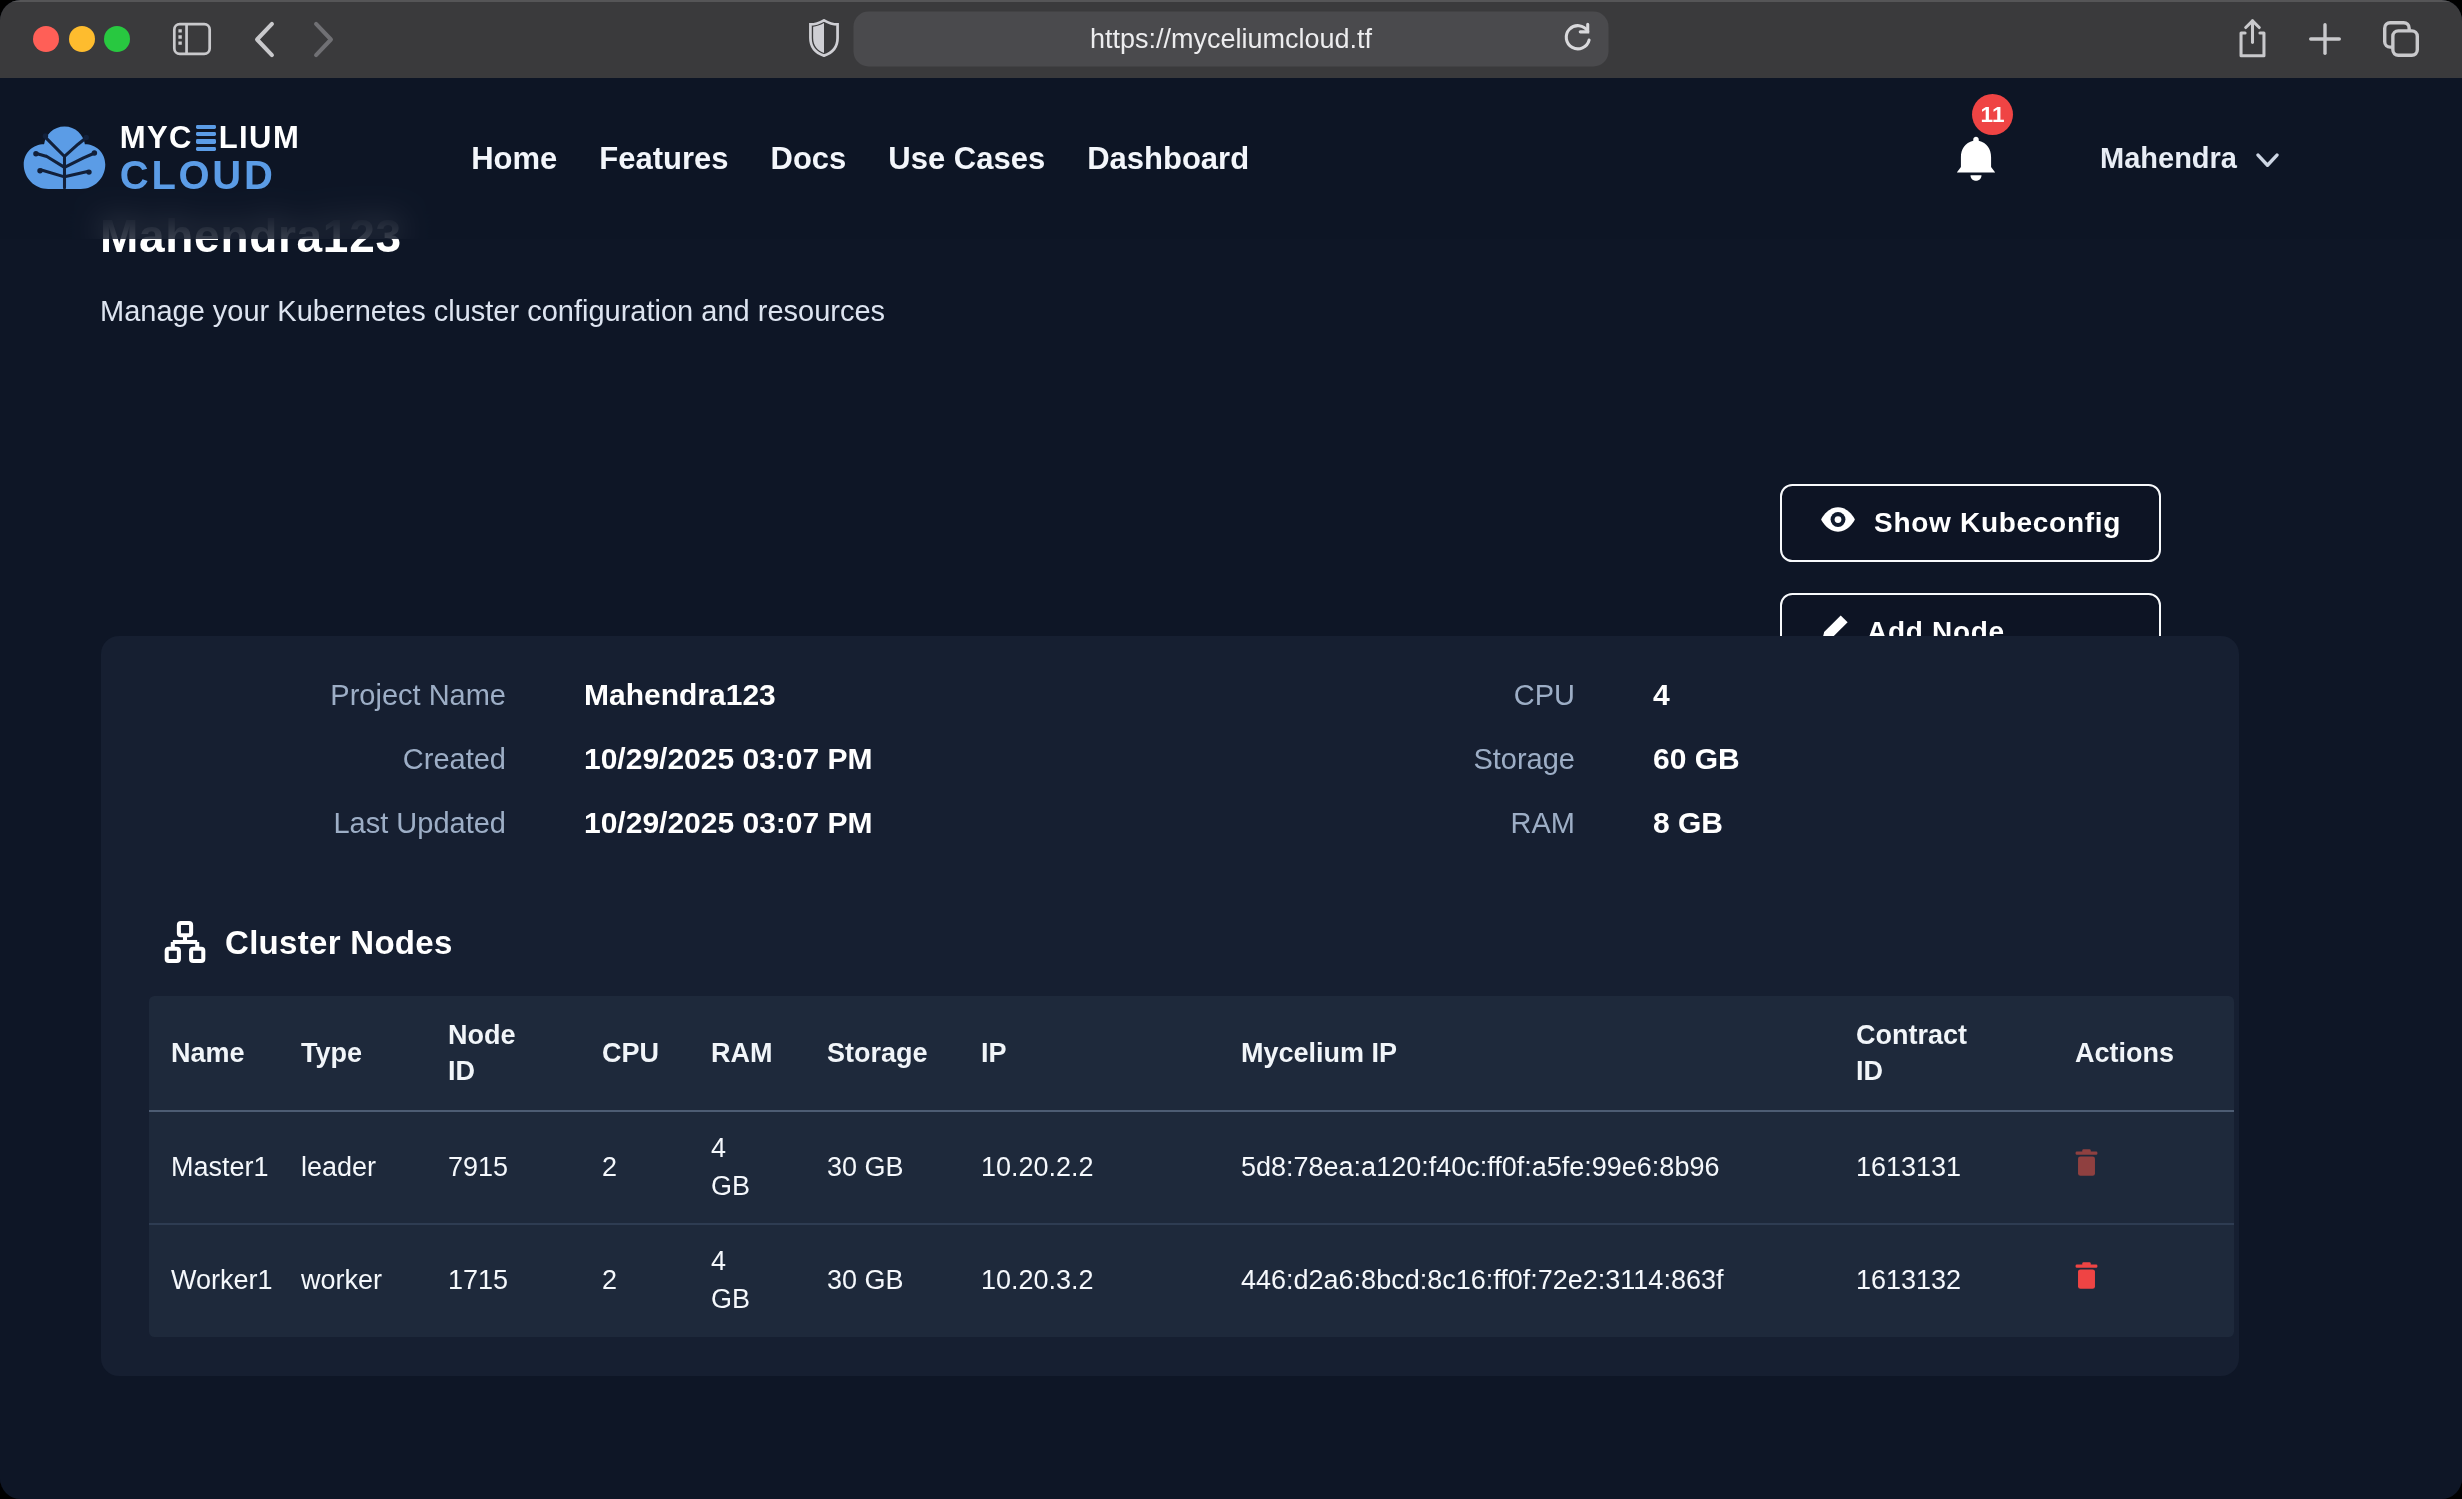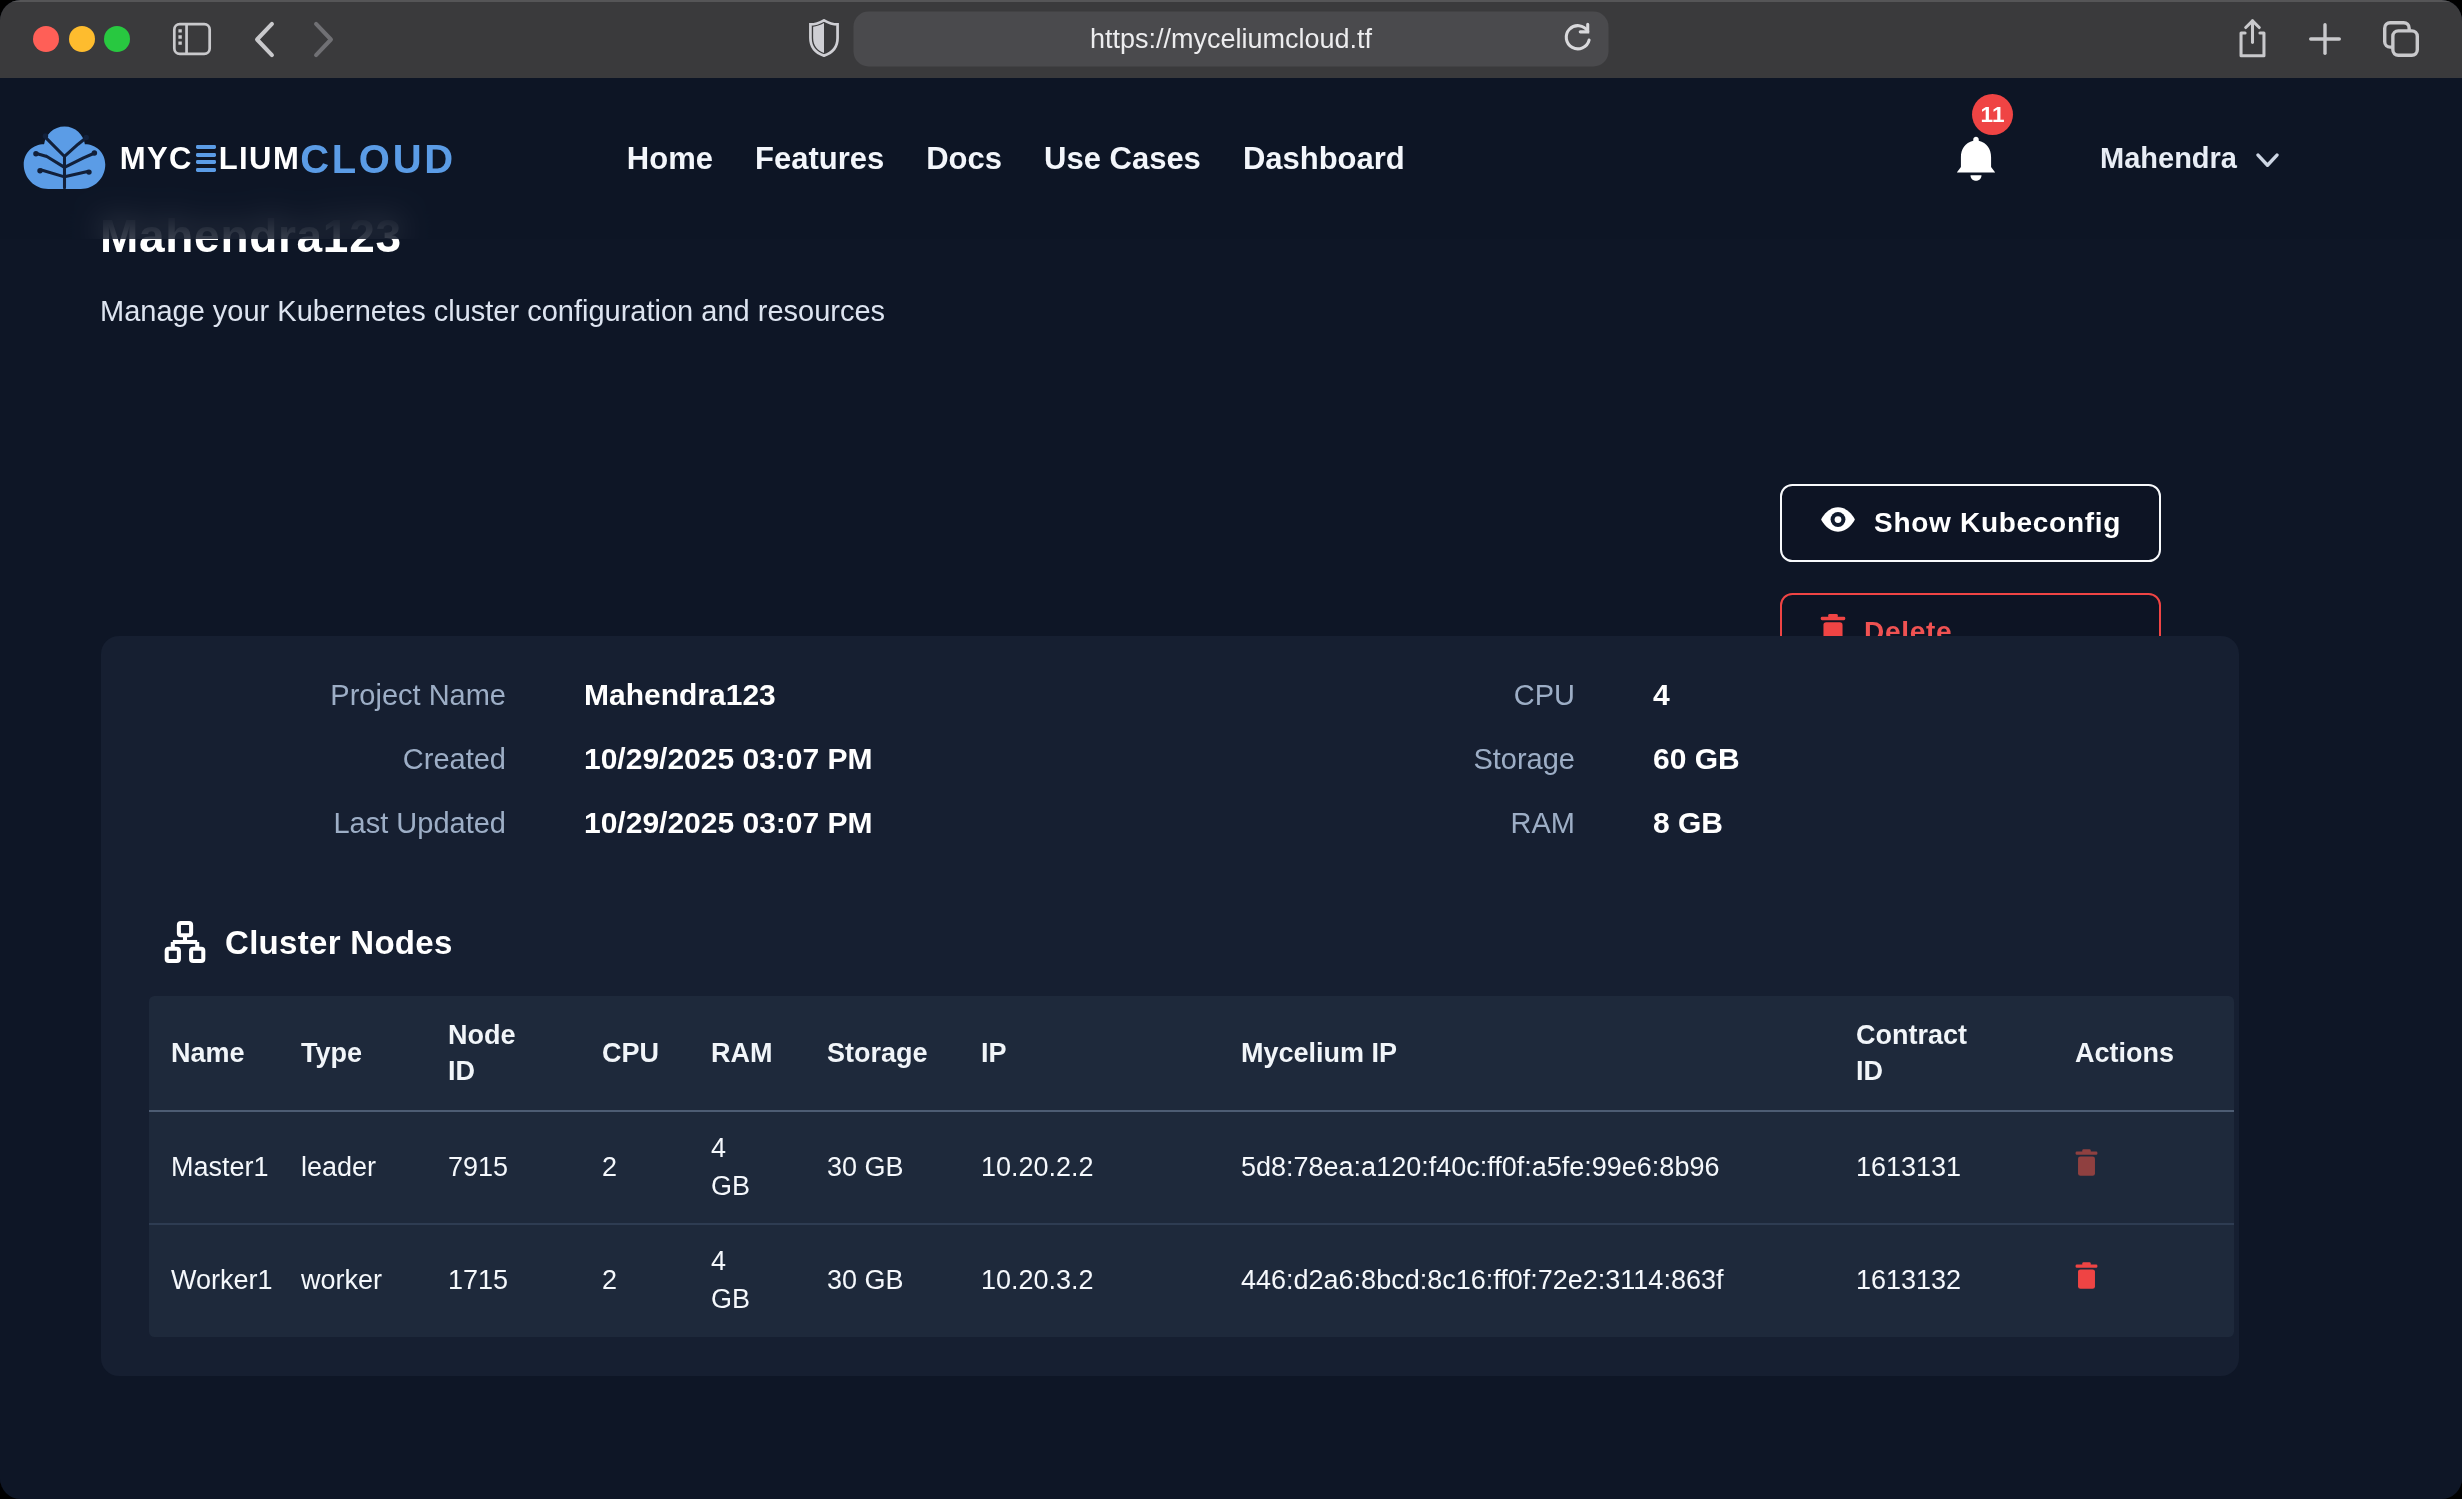--- a/index.html
+++ b/index.html
@@ -24,21 +24,21 @@
   .urlbar .refresh { position:absolute; right:16.4px; top:50%; transform:translateY(-50%); color:#d9d9dc; background:none; border:none; }
   .right-icos { position:absolute; right:42px; top:50%; transform:translateY(-50%); display:flex; gap:40px; }
 
   
   .viewport { position:relative; height:1407px; background:#0e1626; overflow:hidden; }
 
   .appbar { position:absolute; z-index:5; top:0; left:0; right:0; height:161px; display:flex; align-items:center; padding:0 183px 0 20.5px; background:rgba(14,22,38,.74); -webkit-backdrop-filter:blur(15px); backdrop-filter:blur(15px); }
 
   .logo { display:flex; align-items:center; gap:12.3px; }
   .logo-mark { width:87px; height:67px; }
-  .logo-text { display:flex; line-height:1; }
+  .logo-text { display:flex; flex-direction:column; line-height:1; }
   .logo-l1 { color:#fff; font-size:31px; font-weight:800; letter-spacing:1.4px; display:flex; align-items:center; }
   .logo-bars { display:inline-flex; flex-direction:column; gap:3.4px; margin:0 2.7px; }
   .logo-bars i { width:20.5px; height:4.1px; background:#5b9ce6; border-radius:1.4px; }
   .logo-l2 { color:#5b9ce6; font-size:40px; font-weight:800; letter-spacing:2.7px; margin-top:1.4px; }
 
   .nav { display:flex; gap:42px; margin-left:171px; }
   .nav a { color:#f3f6fb; font-size:31px; font-weight:600; text-decoration:none; }
 
   .bell-wrap { margin-left:auto; position:relative; width:45px; height:49px; }
   .bell-wrap svg { color:#fff; }
@@ -162,20 +162,28 @@
       <div class="actions">
         <button class="btn">
           <span>
             <svg width="36" height="27" viewBox="0 0 52 40">
                 <path d="M26 2 C12 2 4 14 1 20 C4 26 12 38 26 38 C40 38 48 26 51 20 C48 14 40 2 26 2 Z" fill="#fff"></path>
                 <circle cx="26" cy="20" r="11" fill="#101a2d"></circle>
                 <circle cx="26" cy="20" r="5" fill="#fff"></circle>
               </svg>
           </span>
           <span>Show Kubeconfig</span>
+        </button>
+        <button class="btn">
+          <span>
+            <svg width="29" height="29" viewBox="0 0 42 42">
+                <path d="M30 2 L40 12 L16 36 L3 39 L6 26 Z" fill="#fff"></path>
+              </svg>
+          </span>
+          <span>Add Node</span>
         </button>
         <button class="btn danger">
           <span>
             <svg width="26" height="30" viewBox="0 0 38 44" fill="#ef4444">
                 <rect x="5" y="12" width="28" height="32" rx="4"></rect>
                 <rect x="1" y="4" width="36" height="5" rx="2"></rect>
                 <rect x="12" y="0" width="14" height="6" rx="2"></rect>
               </svg>
           </span>
           <span>Delete</span>

